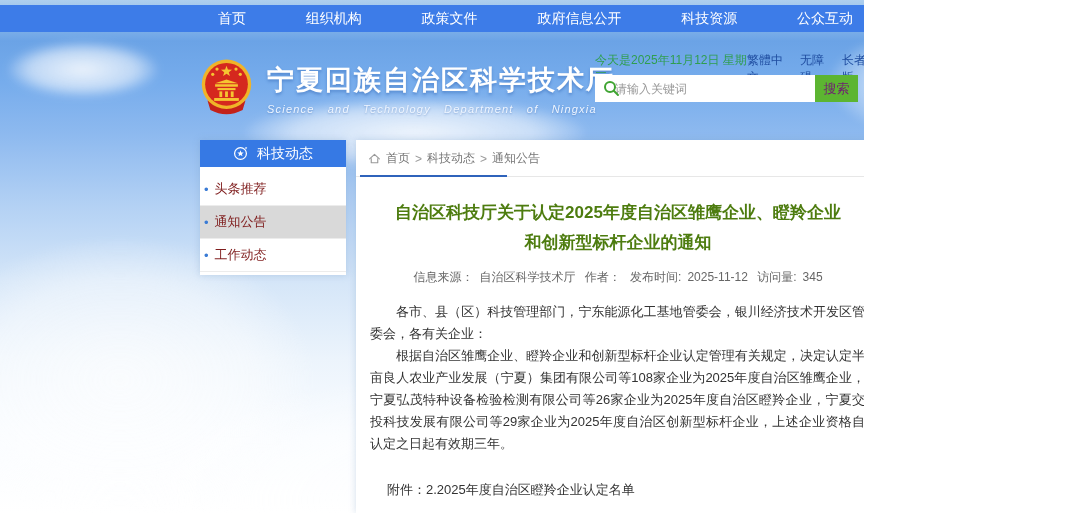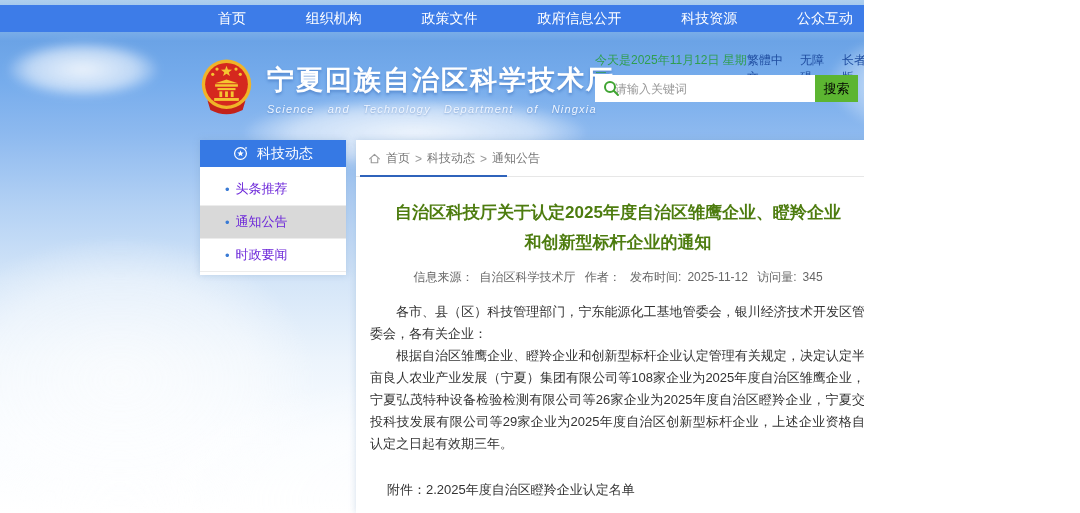--- a/index.html
+++ b/index.html
@@ -48,31 +48,31 @@
   .quick-links { display:flex; gap:9px; }
   .quick-links span { color:#1f4da0; cursor:pointer; }
 
   
   .search-wrap { position:absolute; left:595px; top:75px; z-index:2; display:flex; }
   .search-input { width:220px; height:27px; border:none; background:#fff;
     padding:0 8px 0 20px; font-size:12px; color:#333; outline:none; }
   .search-input::placeholder { color:#999; }
   .search-icon { position:absolute; left:8px; top:5px; width:17px; height:17px; }
   .search-btn { width:43px; height:27px; border:none; background:#5cb531;
-    color:#000000; font-size:13px; cursor:pointer; font-family:inherit; }
+    color:#701a75; font-size:13px; cursor:pointer; font-family:inherit; }
 
   
   .sidebar { position:absolute; left:200px; top:140px; width:146px; z-index:2;
     background:#fff; box-shadow:0 0 7px rgba(110,145,190,.3); padding-bottom:3px; }
   .sb-header { height:27px; background:#3679e4; color:#fff; font-size:14px;
     display:flex; align-items:center; justify-content:center; gap:9px; cursor:pointer; }
   .sb-icon { width:15px; height:15px; }
   .sb-list { padding-top:6px; }
-  .sb-item { height:33px; display:flex; align-items:center; padding-left:25px;
-    font-size:13px; color:#6d28d9; border-bottom:1px solid #ececec; cursor:pointer; }
+  .sb-item { height:33px; display:flex; align-items:center; padding-left:4px;
+    font-size:13px; color:#7f1d1d; border-bottom:1px solid #ececec; cursor:pointer; }
   .sb-item::before { content:"•"; color:#3a7bd5; margin-right:6px; font-size:13px; }
   .sb-item.active { background:#d9d9d9; }
 
   
   .main { position:absolute; left:356px; top:140px; width:524px; height:373px;
     background:#fff; z-index:2; box-shadow:0 0 7px rgba(110,145,190,.3); }
   .crumb { display:flex; align-items:center; gap:5px; padding:10px 12px 9px;
     font-size:12px; color:#777; }
   .home-icon { width:13px; height:13px; margin-top:-1px; }
   .crumb-link { cursor:pointer; }
@@ -167,21 +167,21 @@
       <span>科技动态</span>
     </div>
     <div class="sb-list">
       <div class="sb-item">
         <span>头条推荐</span>
       </div>
       <div class="sb-item active">
         <span>通知公告</span>
       </div>
       <div class="sb-item">
-        <span>时政要闻</span>
+        <span>工作动态</span>
       </div>
     </div>
   </div>
 
   <div class="main">
     <div class="crumb">
       <svg class="home-icon" viewBox="0 0 16 16">
         <path d="M2,8.5 L8,3 L14,8.5" fill="none" stroke="#999" stroke-width="1.4" stroke-linecap="round" stroke-linejoin="round"></path>
         <path d="M4,7.8 V13.2 H12 V7.8" fill="none" stroke="#999" stroke-width="1.4" stroke-linejoin="round"></path>
       </svg>

